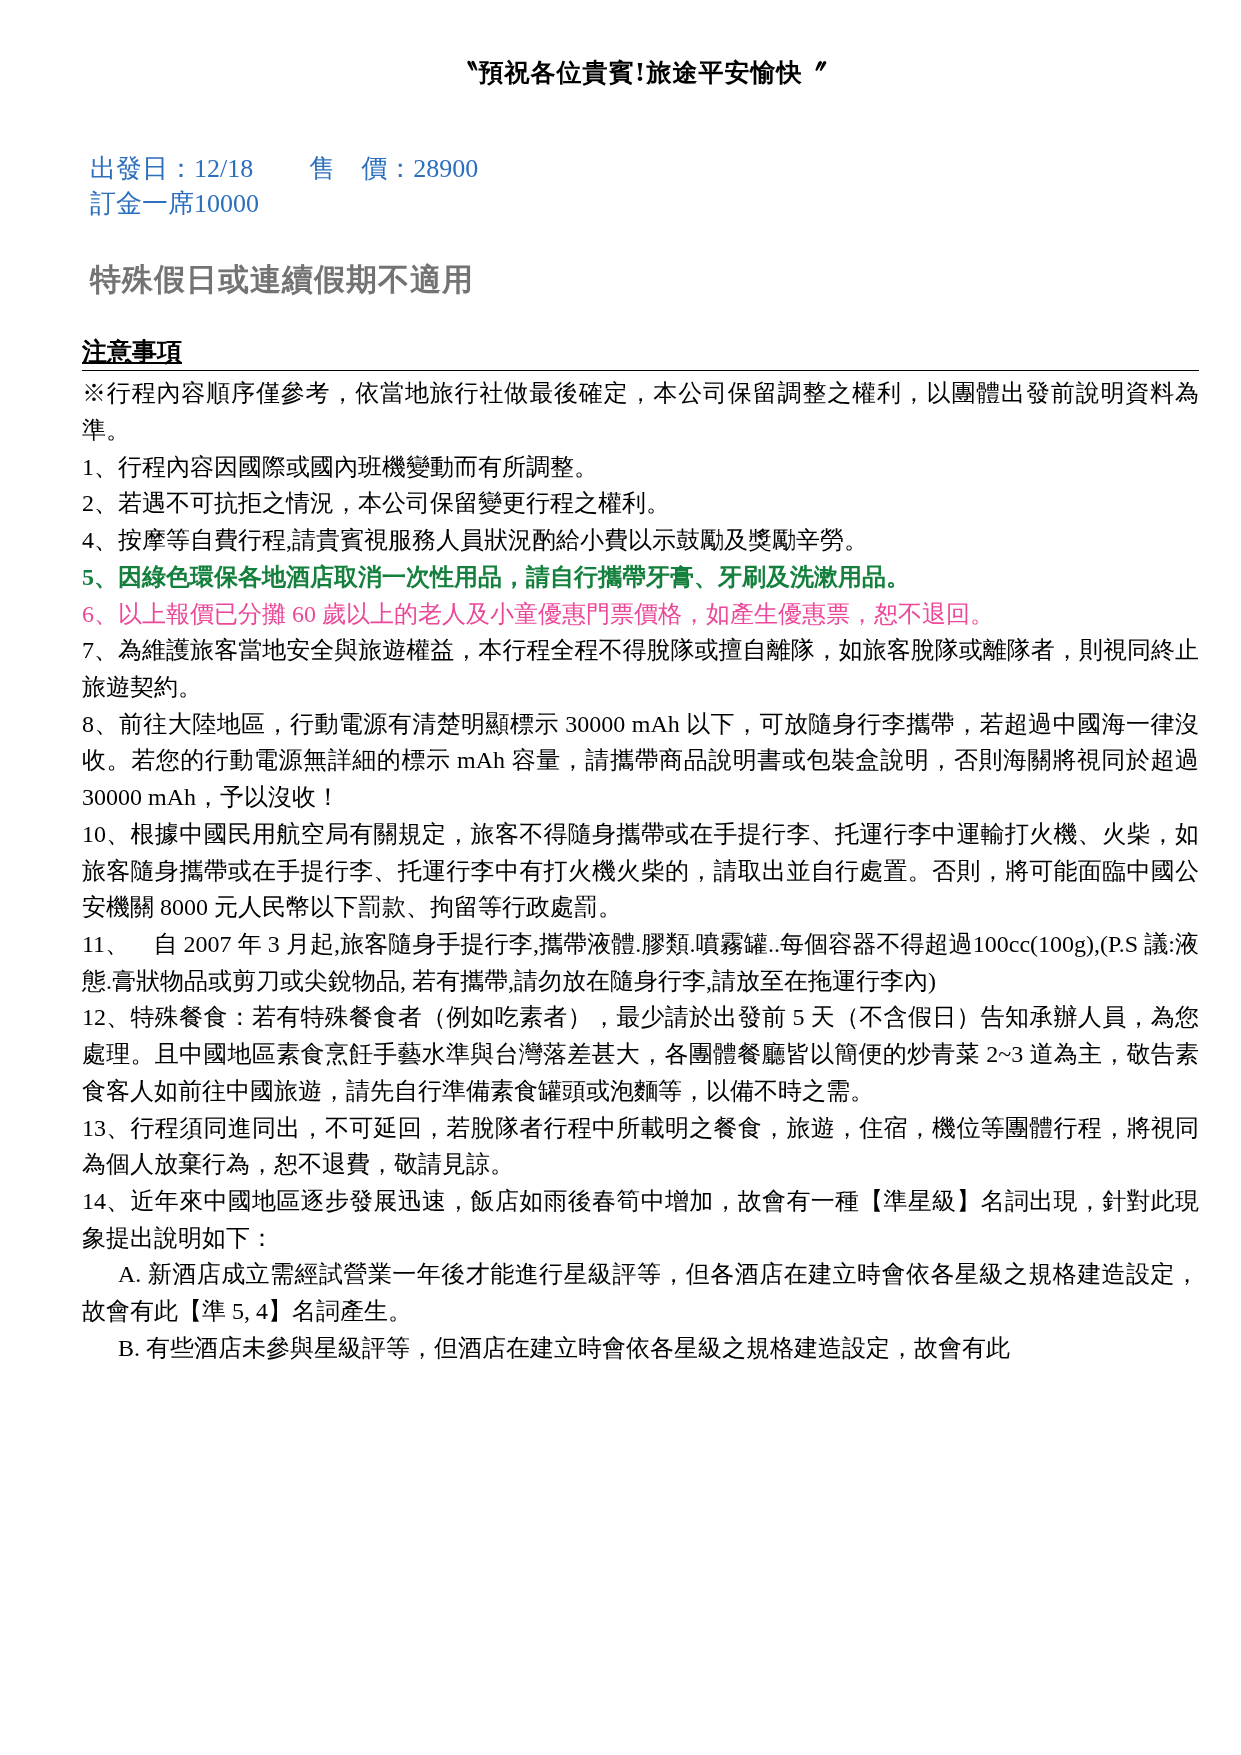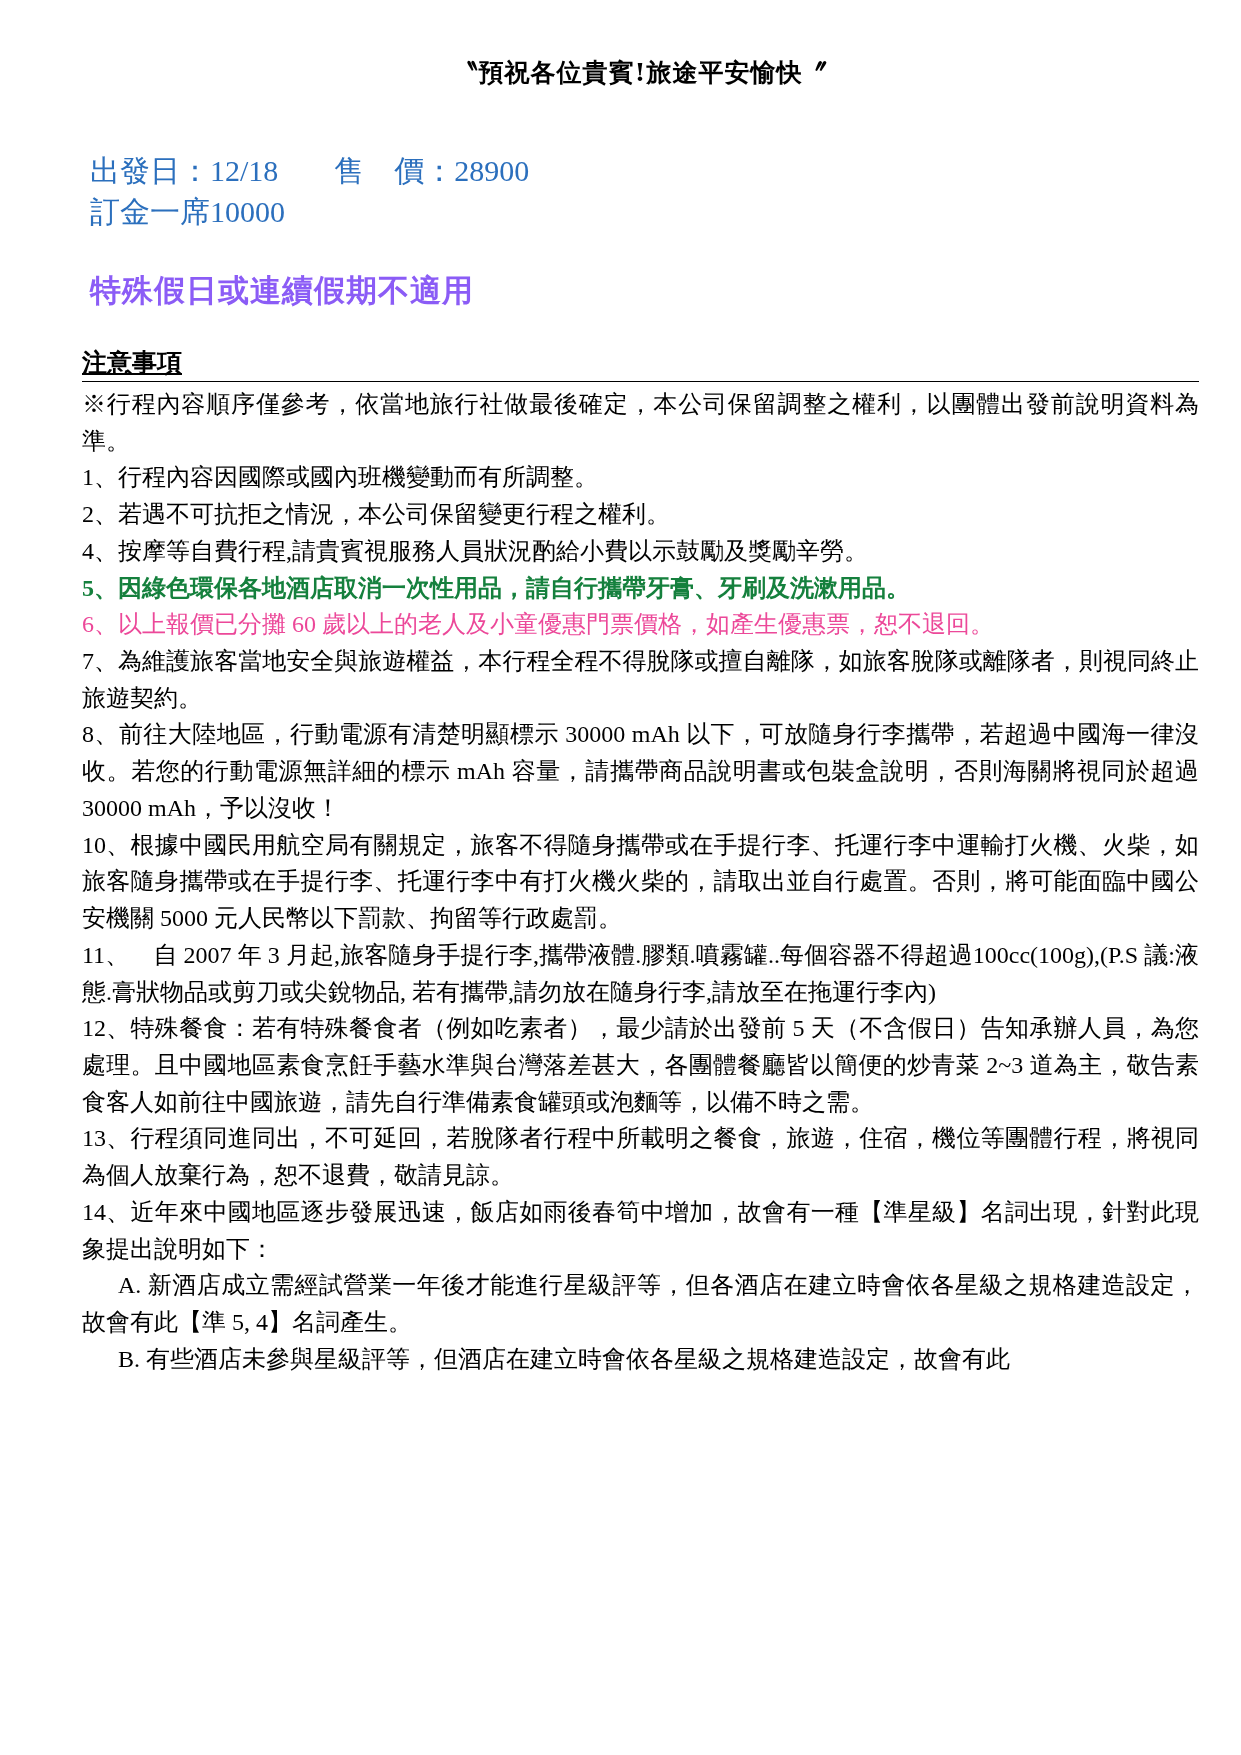--- a/index.html
+++ b/index.html
@@ -26,35 +26,35 @@
     font-family: "DejaVu Serif", serif;
     font-weight: bold;
     font-size: 25px;
     letter-spacing: 1px;
     margin: 10px 0 0 0;
   }
   .info-block {
     margin-top: 62px;
     margin-left: 8px;
     color: #2b6fbd;
-    font-size: 30px;
+    font-size: 26px;
     line-height: 1.35;
     font-family: "Liberation Serif", serif;
   }
   .info-line {
     white-space: pre;
   }
   .info-gap {
     display: inline-block;
     width: 56px;
   }
   .notice-special {
     margin-top: 38px;
     margin-left: 8px;
-    color: #8b5cf6;
+    color: #737373;
     font-size: 31px;
     font-weight: bold;
     letter-spacing: 1px;
   }
   .section-title {
     margin-top: 34px;
     font-size: 25px;
     font-weight: bold;
     text-decoration: underline;
     display: inline-block;
@@ -107,21 +107,21 @@
 
   <div class="notes">
     <p class="note">※行程內容順序僅參考，依當地旅行社做最後確定，本公司保留調整之權利，以團體出發前說明資料為準。</p>
     <p class="note">1、行程內容因國際或國內班機變動而有所調整。</p>
     <p class="note">2、若遇不可抗拒之情況，本公司保留變更行程之權利。</p>
     <p class="note">4、按摩等自費行程,請貴賓視服務人員狀況酌給小費以示鼓勵及獎勵辛勞。</p>
     <p class="note red-bold"><b>5、因綠色環保各地酒店取消一次性用品，請自行攜帶牙膏、牙刷及洗漱用品。</b></p>
     <p class="note red">6、以上報價已分攤 60 歲以上的老人及小童優惠門票價格，如產生優惠票，恕不退回。</p>
     <p class="note">7、為維護旅客當地安全與旅遊權益，本行程全程不得脫隊或擅自離隊，如旅客脫隊或離隊者，則視同終止旅遊契約。</p>
     <p class="note">8、前往大陸地區，行動電源有清楚明顯標示 30000 mAh 以下，可放隨身行李攜帶，若超過中國海一律沒收。若您的行動電源無詳細的標示 mAh 容量，請攜帶商品說明書或包裝盒說明，否則海關將視同於超過 30000 mAh，予以沒收！</p>
-    <p class="note">10、根據中國民用航空局有關規定，旅客不得隨身攜帶或在手提行李、托運行李中運輸打火機、火柴，如旅客隨身攜帶或在手提行李、托運行李中有打火機火柴的，請取出並自行處置。否則，將可能面臨中國公安機關 5000 元人民幣以下罰款、拘留等行政處罰。</p>
+    <p class="note">10、根據中國民用航空局有關規定，旅客不得隨身攜帶或在手提行李、托運行李中運輸打火機、火柴，如旅客隨身攜帶或在手提行李、托運行李中有打火機火柴的，請取出並自行處置。否則，將可能面臨中國公安機關 8000 元人民幣以下罰款、拘留等行政處罰。</p>
     <p class="note">11、　自 2007 年 3 月起,旅客隨身手提行李,攜帶液體.膠類.噴霧罐..每個容器不得超過100cc(100g),(P.S 議:液態.膏狀物品或剪刀或尖銳物品, 若有攜帶,請勿放在隨身行李,請放至在拖運行李內)</p>
     <p class="note">12、特殊餐食：若有特殊餐食者（例如吃素者），最少請於出發前 5 天（不含假日）告知承辦人員，為您處理。且中國地區素食烹飪手藝水準與台灣落差甚大，各團體餐廳皆以簡便的炒青菜 2~3 道為主，敬告素食客人如前往中國旅遊，請先自行準備素食罐頭或泡麵等，以備不時之需。</p>
     <p class="note">13、行程須同進同出，不可延回，若脫隊者行程中所載明之餐食，旅遊，住宿，機位等團體行程，將視同為個人放棄行為，恕不退費，敬請見諒。</p>
     <p class="note">14、近年來中國地區逐步發展迅速，飯店如雨後春筍中增加，故會有一種【準星級】名詞出現，針對此現象提出說明如下：</p>
     <p class="note"><span class="indent"></span><span>A. 新酒店成立需經試營業一年後才能進行星級評等，但各酒店在建立時會依各星級之規格建造設定，故會有此【準 5, 4】名詞產生。</span></p>
     <p class="note"><span class="indent"></span><span>B. 有些酒店未參與星級評等，但酒店在建立時會依各星級之規格建造設定，故會有此</span></p>
   </div>
 
 </div>
 

